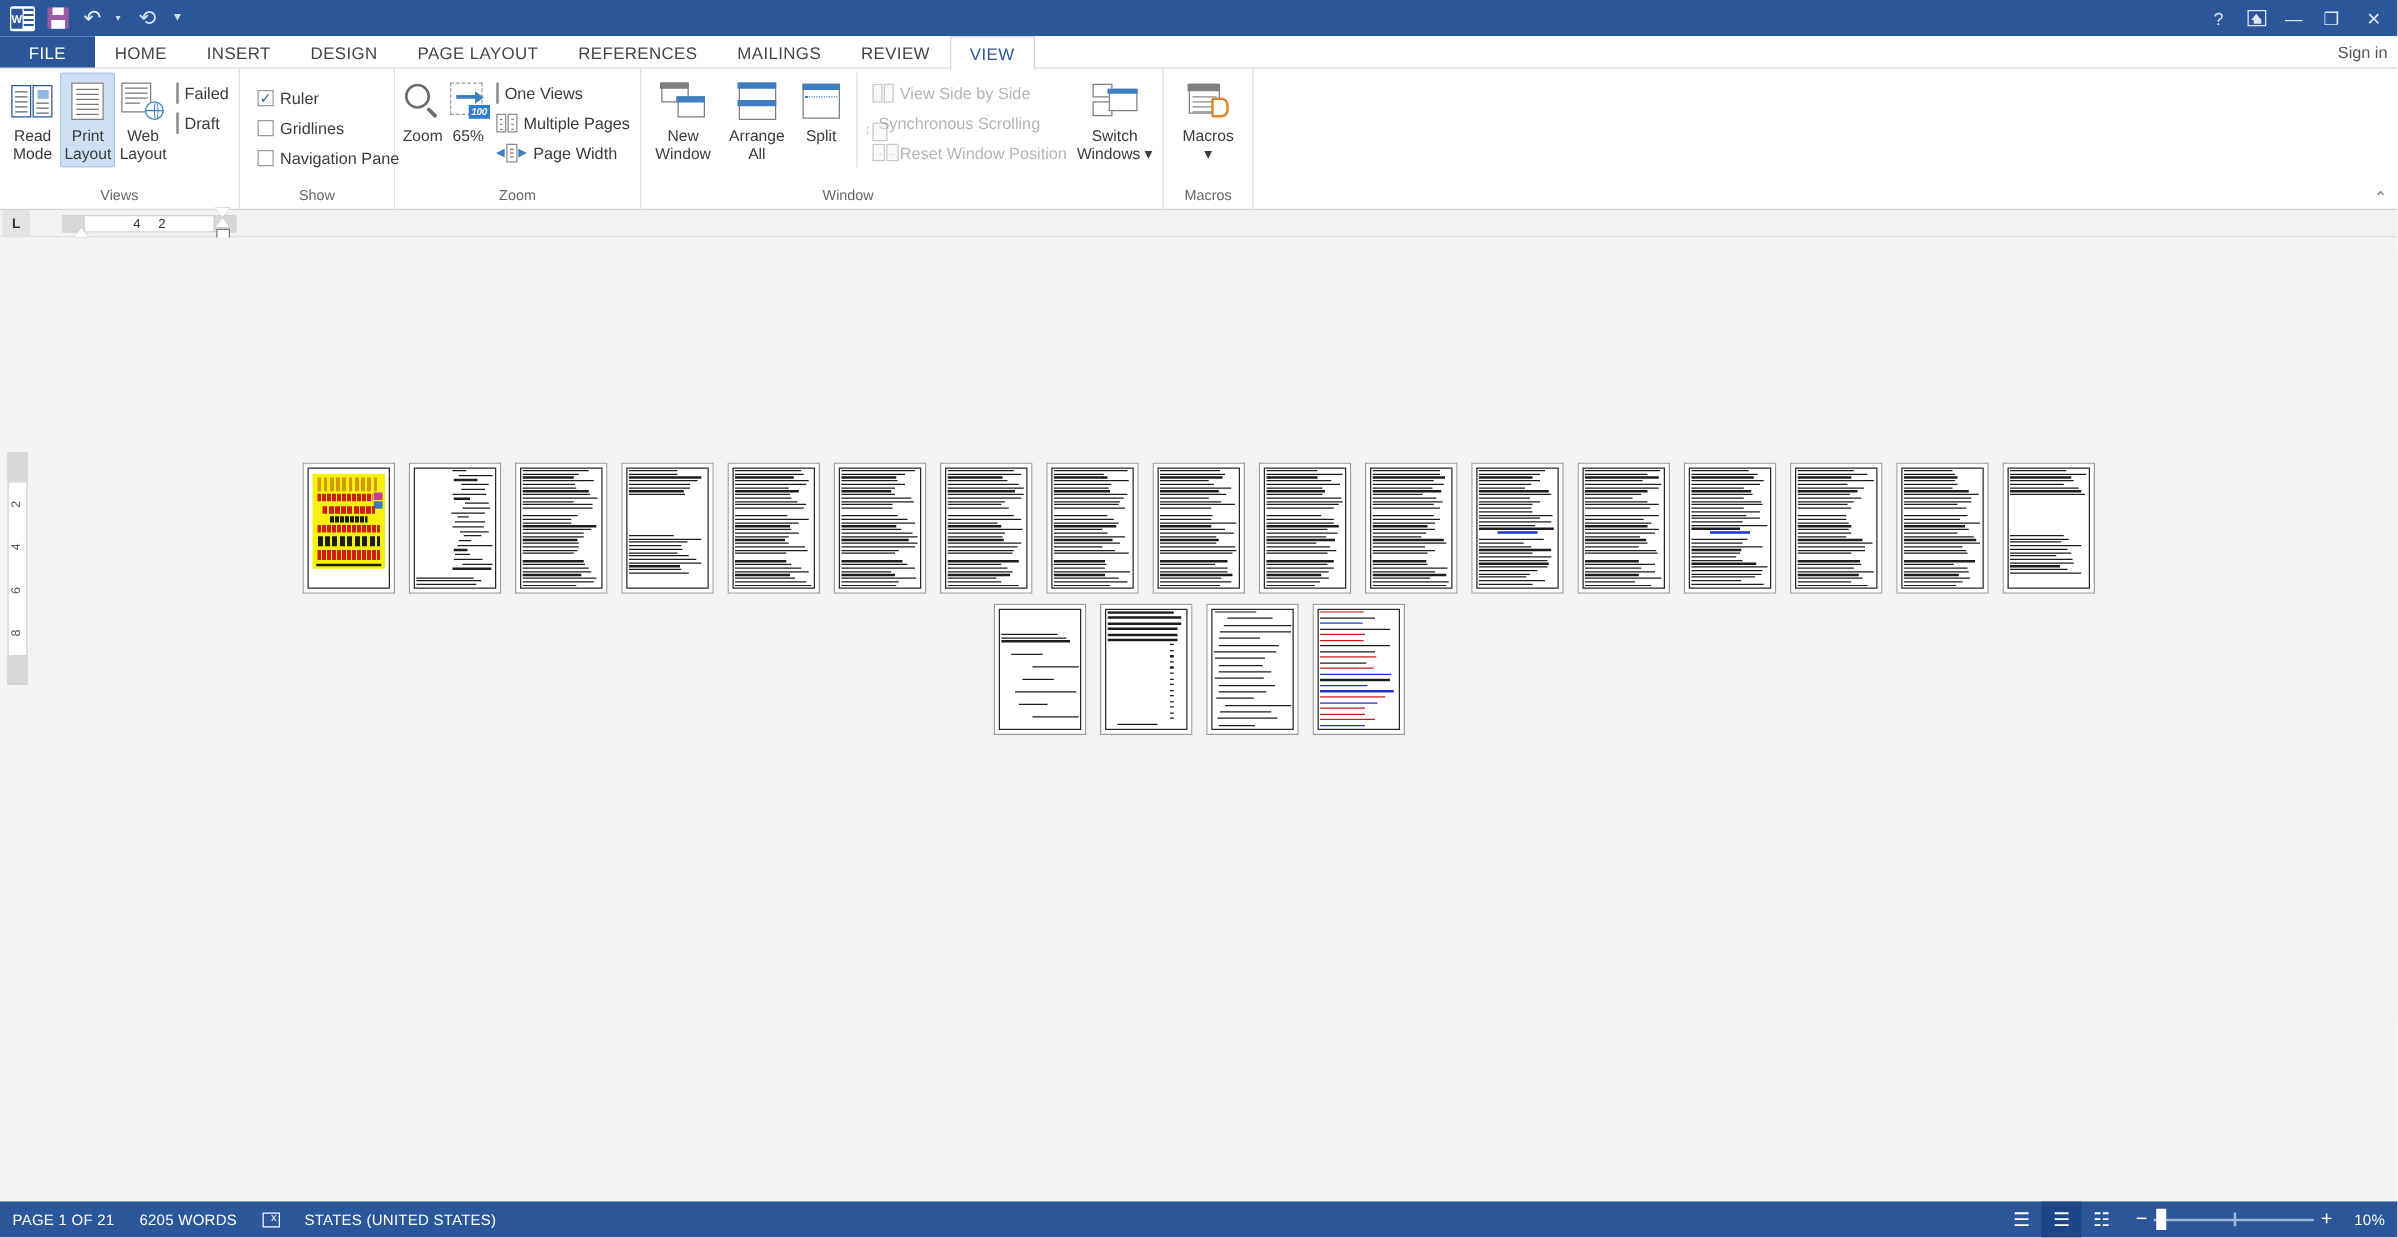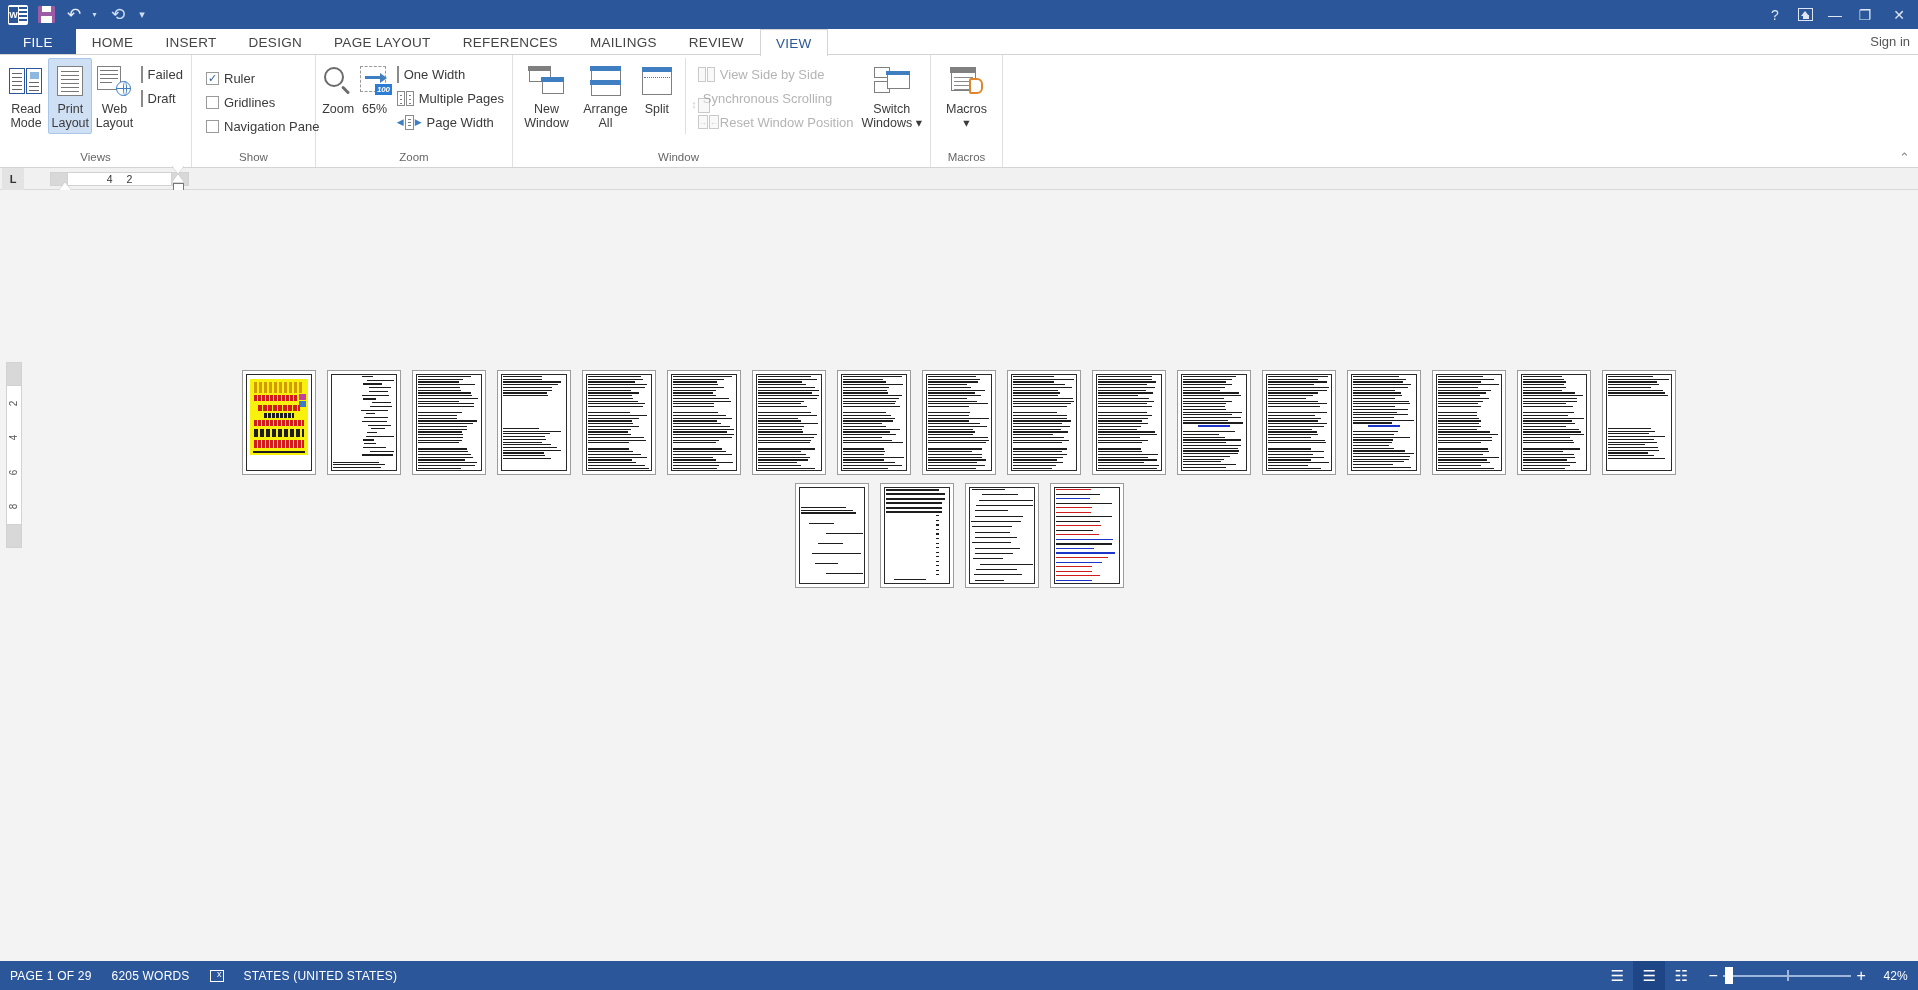--- a/index.html
+++ b/index.html
@@ -511,21 +511,21 @@
               <div class="sheet"></div>
               <div class="arrow"></div>
               <div class="badge">100</div>
             </div>
         </div>
         <div class="lbl"><span>65%</span></div>
       </div>
       <div class="stack">
         <div class="smallitem">
           <span><span class="doc-ico"><i class="ln" style="top:2px"></i><i class="ln" style="top:5px"></i><i class="ln" style="top:8px"></i><i class="ln" style="top:11px"></i></span></span>
-          <span>One Width</span>
+          <span>One Views</span>
         </div>
         <div class="smallitem">
           <span>
               <span class="two-pg">
                 <span class="doc-ico">
                   <i class="ln" style="top:3px"></i>
                   <i class="ln" style="top:7px"></i>
                   <i class="ln" style="top:11px"></i>
                 </span>
                 <span class="doc-ico">
@@ -1346,21 +1346,21 @@
             <div class="tline red" style="width: 59.5109%; margin-bottom: 3.4px;"></div>
             <div class="tline red" style="width: 71.6665%; margin-bottom: 3.4px;"></div>
             <div class="tline blue" style="width: 59.0574%; margin-bottom: 3.4px;"></div>
           </div>
         </div>
       </div>
   </div>
 </div>
 
 <div class="statusbar">
-  <div class="st-item">PAGE 1 OF 29</div>
+  <div class="st-item">PAGE 1 OF 21</div>
   <div class="st-item">6205 WORDS</div>
   <div class="st-item">
       <span class="lang-ico"></span>
     </div>
   <div class="st-item">STATES (UNITED STATES)</div>
   <div class="st-right">
     <div class="view-btn">
         <span class="read-ico">☰</span>
       </div>
     <div class="view-btn active">
@@ -1371,15 +1371,15 @@
       </div>
     <div class="zoom-ctl">
       <div class="zoom-sign">−</div>
       <div class="zoom-track">
         <div class="line"></div>
           <div class="mid"></div>
         <div class="knob"></div>
       </div>
       <div class="zoom-sign">+</div>
     </div>
-    <div class="zoom-pct">42%</div>
+    <div class="zoom-pct">10%</div>
   </div>
 </div>
 
 </body></html>

